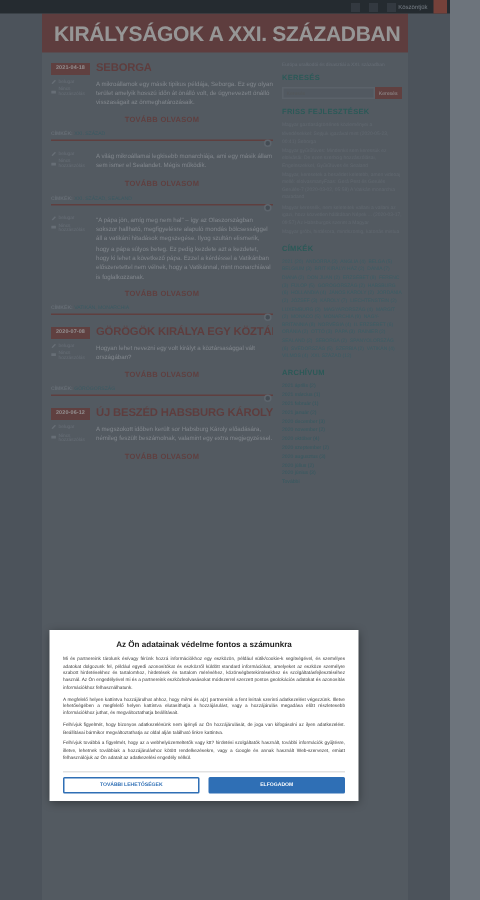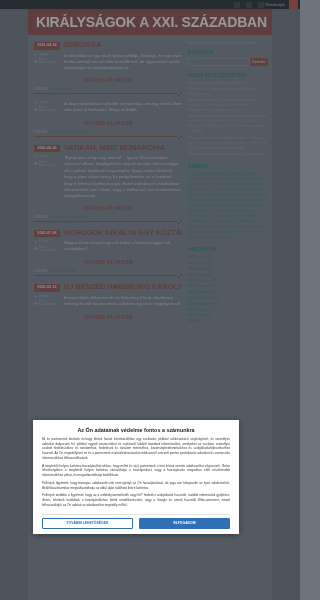--- a/index.html
+++ b/index.html
@@ -228,24 +228,20 @@
             </div>
             <div class="readmore">TOVÁBB OLVASOM</div>
             <div class="tagline">
               <b>CÍMKÉK:</b>
               <a>XXI. SZÁZAD, SEALAND</a>
               <span class="comment-bubble"></span>
             </div>
           </div>
 
           <div class="article">
-            <div class="art-head">
-              <span class="datebox">2020-08-25</span>
-              <span class="art-title">VATIKÁN, MINT MONARCHIA</span>
-            </div>
             <div class="art-body">
               <div class="meta">
                 <div class="meta-row">
                   <svg class="meta-ic" viewBox="0 0 16 16">
                       <path fill="#9ba3ab" d="M12 1l3 3-9 9-4 1 1-4z"></path>
                     </svg>
                   <span>belugar</span>
                 </div>
                 <div class="meta-row">
                   <svg class="meta-ic" viewBox="0 0 16 16">

